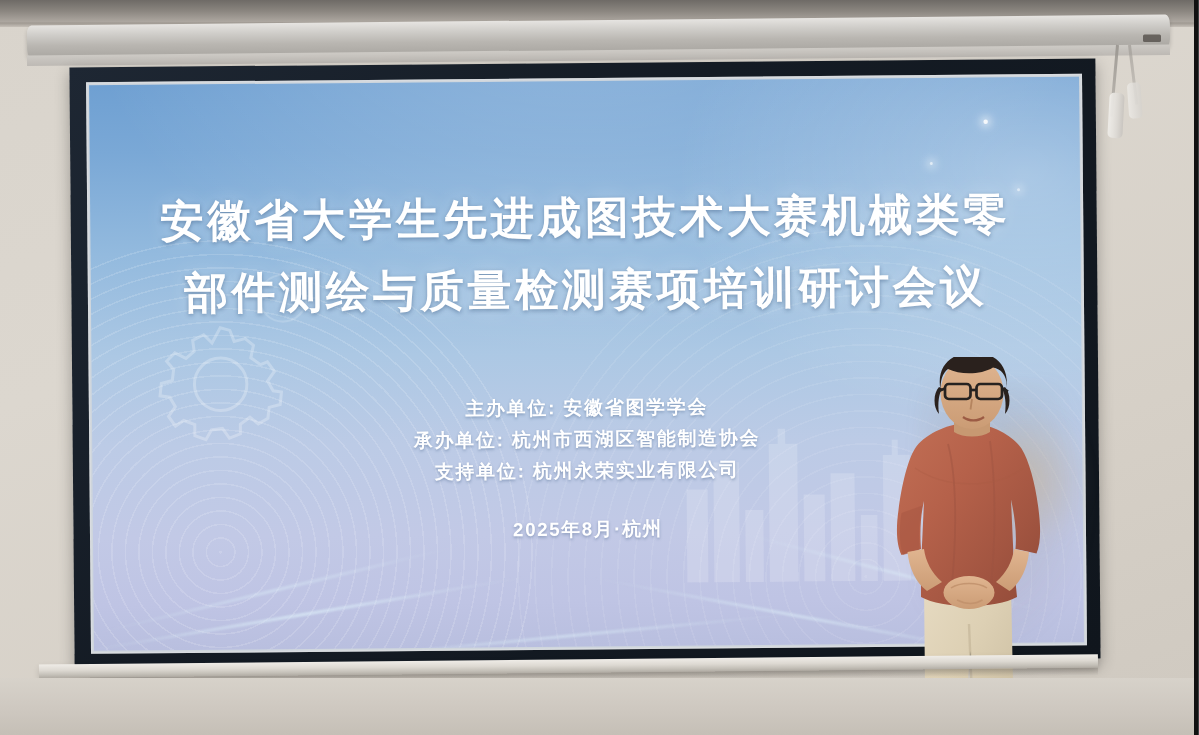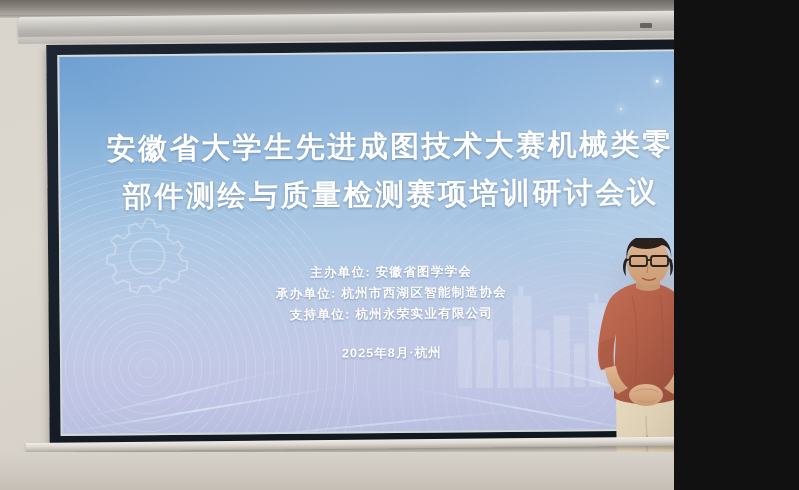--- a/index.html
+++ b/index.html
@@ -1,20 +1,20 @@
 <!DOCTYPE html>
 <html><head>
 <meta charset="utf-8">
 <style>
   html,body{margin:0;padding:0;background:#111;}
   body{font-family:"Liberation Sans","DejaVu Sans",sans-serif;}
 
   #scene{
     position:relative;
-    width:674px;height:490px;
+    width:796px;height:490px;
     overflow:hidden;
     
     background:linear-gradient(160deg,#d9d4cc 0%,#dcd7cf 35%,#d6d0c7 70%,#cfc9c0 100%);
   }
 
   
   .ceiling{
     position:absolute;left:0;top:0;width:799px;height:16px;
     background:linear-gradient(180deg,#6e6a66 0%,#8a857f 45%,#b4aea7 100%);
   }

